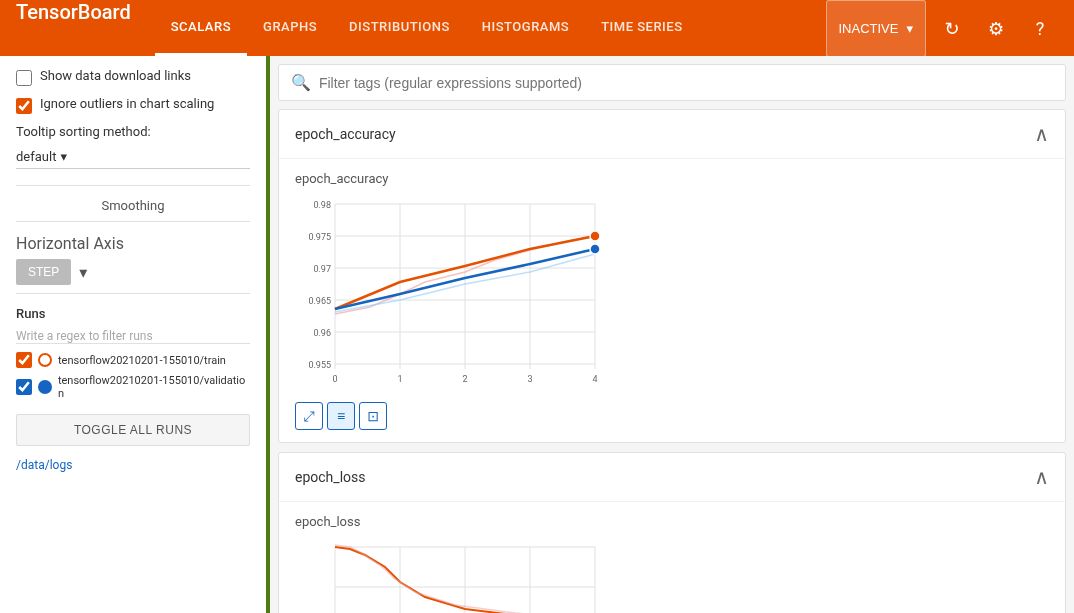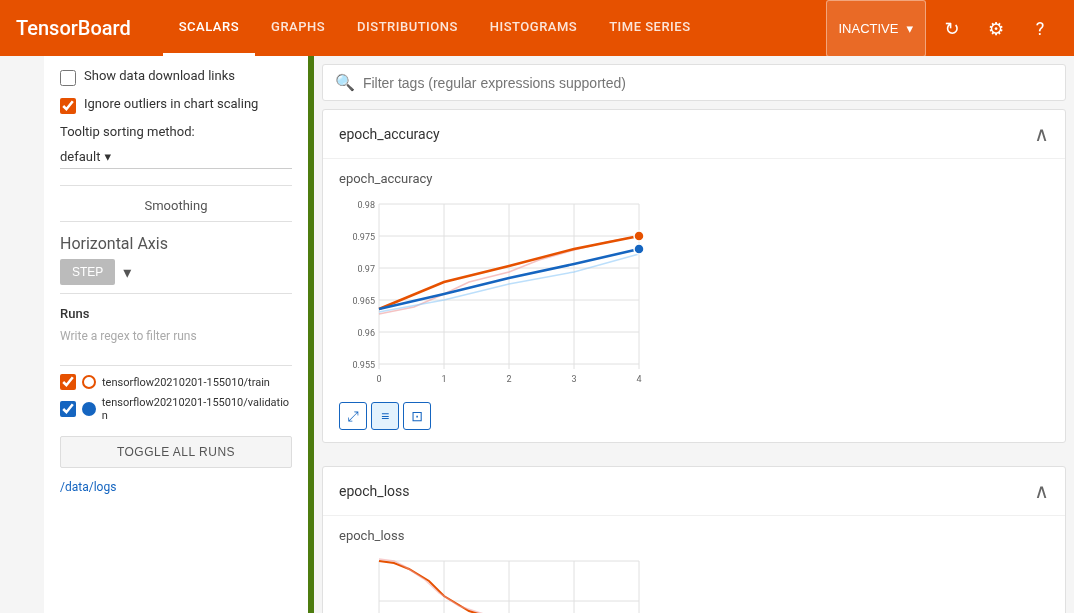--- a/index.html
+++ b/index.html
@@ -3,24 +3,23 @@
   <meta charset="utf-8">
   <style>
     * { box-sizing: border-box; margin: 0; padding: 0; }
     body { font-family: Roboto, Arial, sans-serif; font-size: 13px; background: #f5f5f5; overflow: hidden; width: 1074px; height: 613px; }
 
     
     .header {
       background: #e65100;
       height: 56px;
       display: flex;
-      align-items: center;
       padding: 0 16px;
       color: white;
-      gap: 8px;
+      gap: 0;
     }
     .header-logo {
       font-size: 20px;
       font-weight: 500;
       margin-right: 24px;
       white-space: nowrap;
     }
     .header-nav {
       display: flex;
       gap: 0;
@@ -78,25 +77,24 @@
     .layout {
       display: flex;
       height: calc(613px - 56px);
     }
 
     
     .sidebar {
       width: 270px;
       min-width: 270px;
       background: white;
-      border-right: 6px solid #4d7c0f;
+      border-right: 4px solid #4d7c0f;
       overflow-y: auto;
       padding: 12px 16px;
       position: relative;
-      margin-left: 44px;
     }
     .sidebar::-webkit-scrollbar { width: 8px; }
     .sidebar::-webkit-scrollbar-track { background: #f5f5f5; }
     .sidebar::-webkit-scrollbar-thumb { background: #ccc; border-radius: 4px; }
 
     .checkbox-row {
       display: flex;
       align-items: flex-start;
       gap: 8px;
       margin-bottom: 10px;
@@ -172,21 +170,21 @@
     .runs-title {
       font-size: 13px;
       font-weight: 500;
       color: #333;
       margin-bottom: 8px;
     }
     .runs-filter {
       font-size: 12px;
       color: #aaa;
       border-bottom: 1px solid #e0e0e0;
-      padding-bottom: 22px;
+      padding-bottom: 0;
       margin-bottom: 8px;
       cursor: text;
     }
     .run-item {
       display: flex;
       align-items: center;
       gap: 6px;
       margin-bottom: 6px;
       font-size: 12px;
     }
@@ -257,21 +255,21 @@
       width: 100%;
       background: transparent;
     }
     .search-icon { color: #999; font-size: 16px; }
 
     
     .chart-panel {
       background: white;
       border: 1px solid #e0e0e0;
       border-radius: 3px;
-      margin-bottom: 23px;
+      margin-bottom: 9px;
     }
     .chart-header {
       display: flex;
       align-items: center;
       justify-content: space-between;
       padding: 12px 16px;
       border-bottom: 1px solid #f0f0f0;
     }
     .chart-title {
       font-size: 14px;

